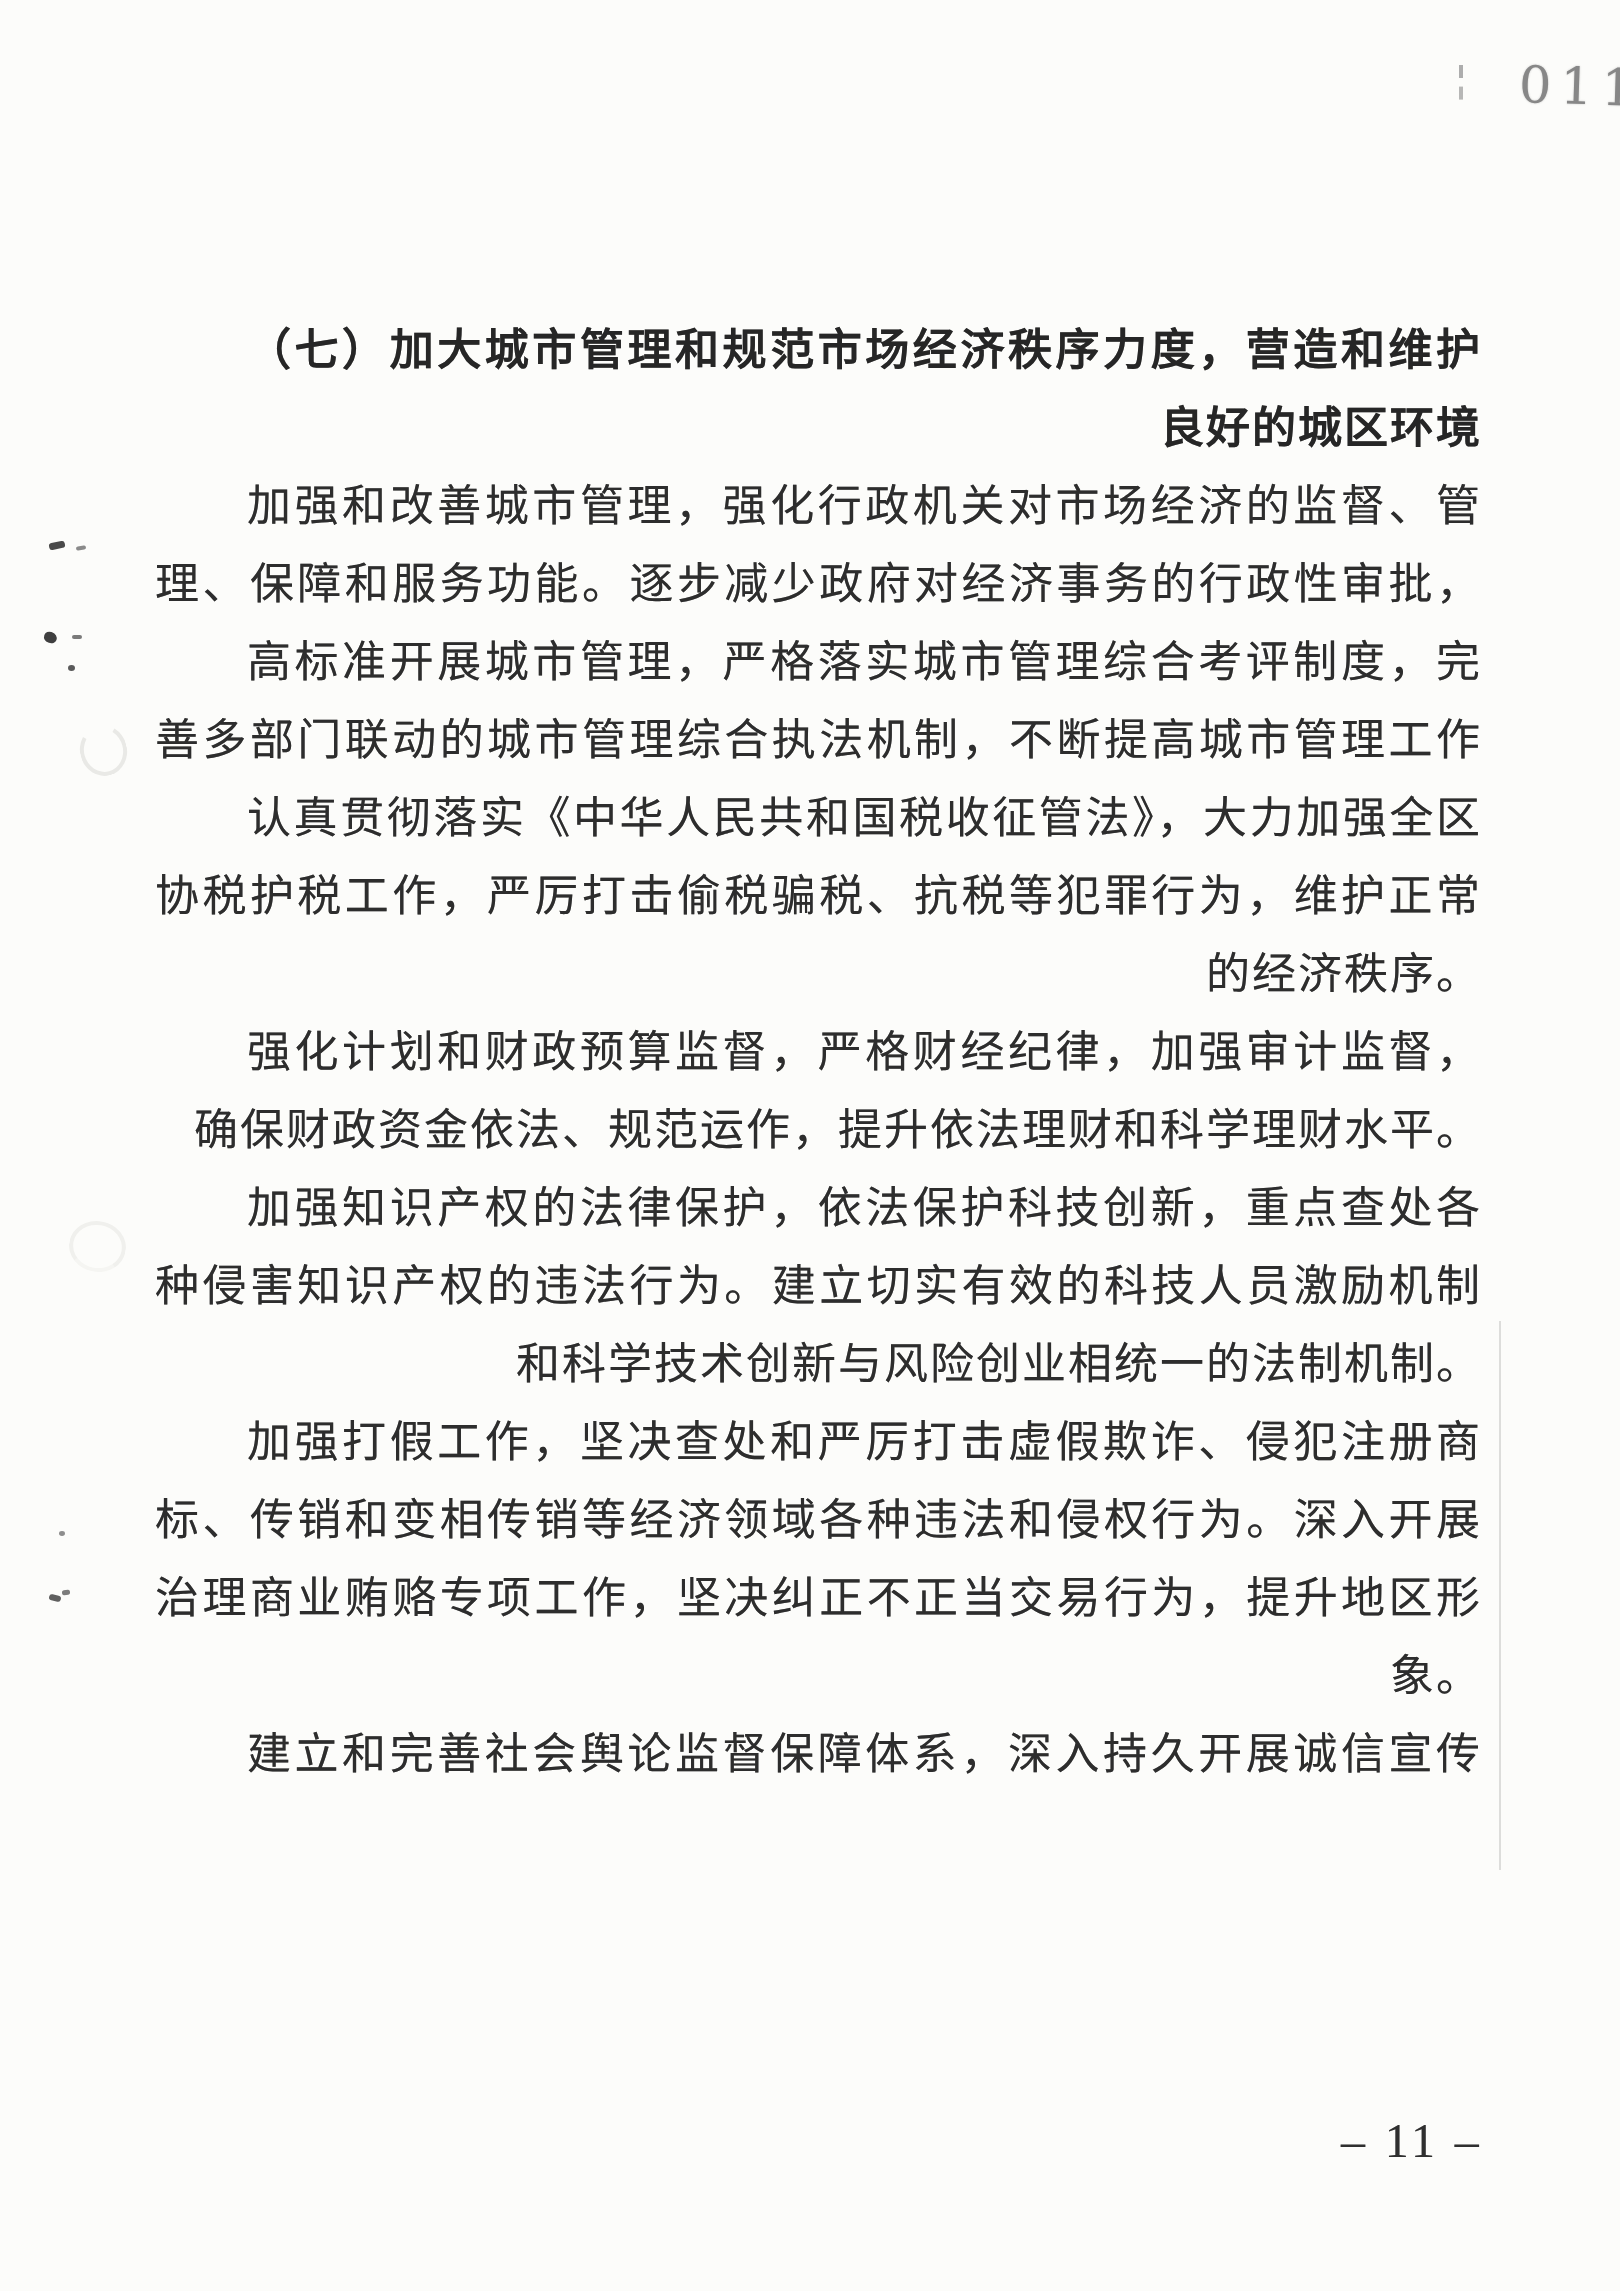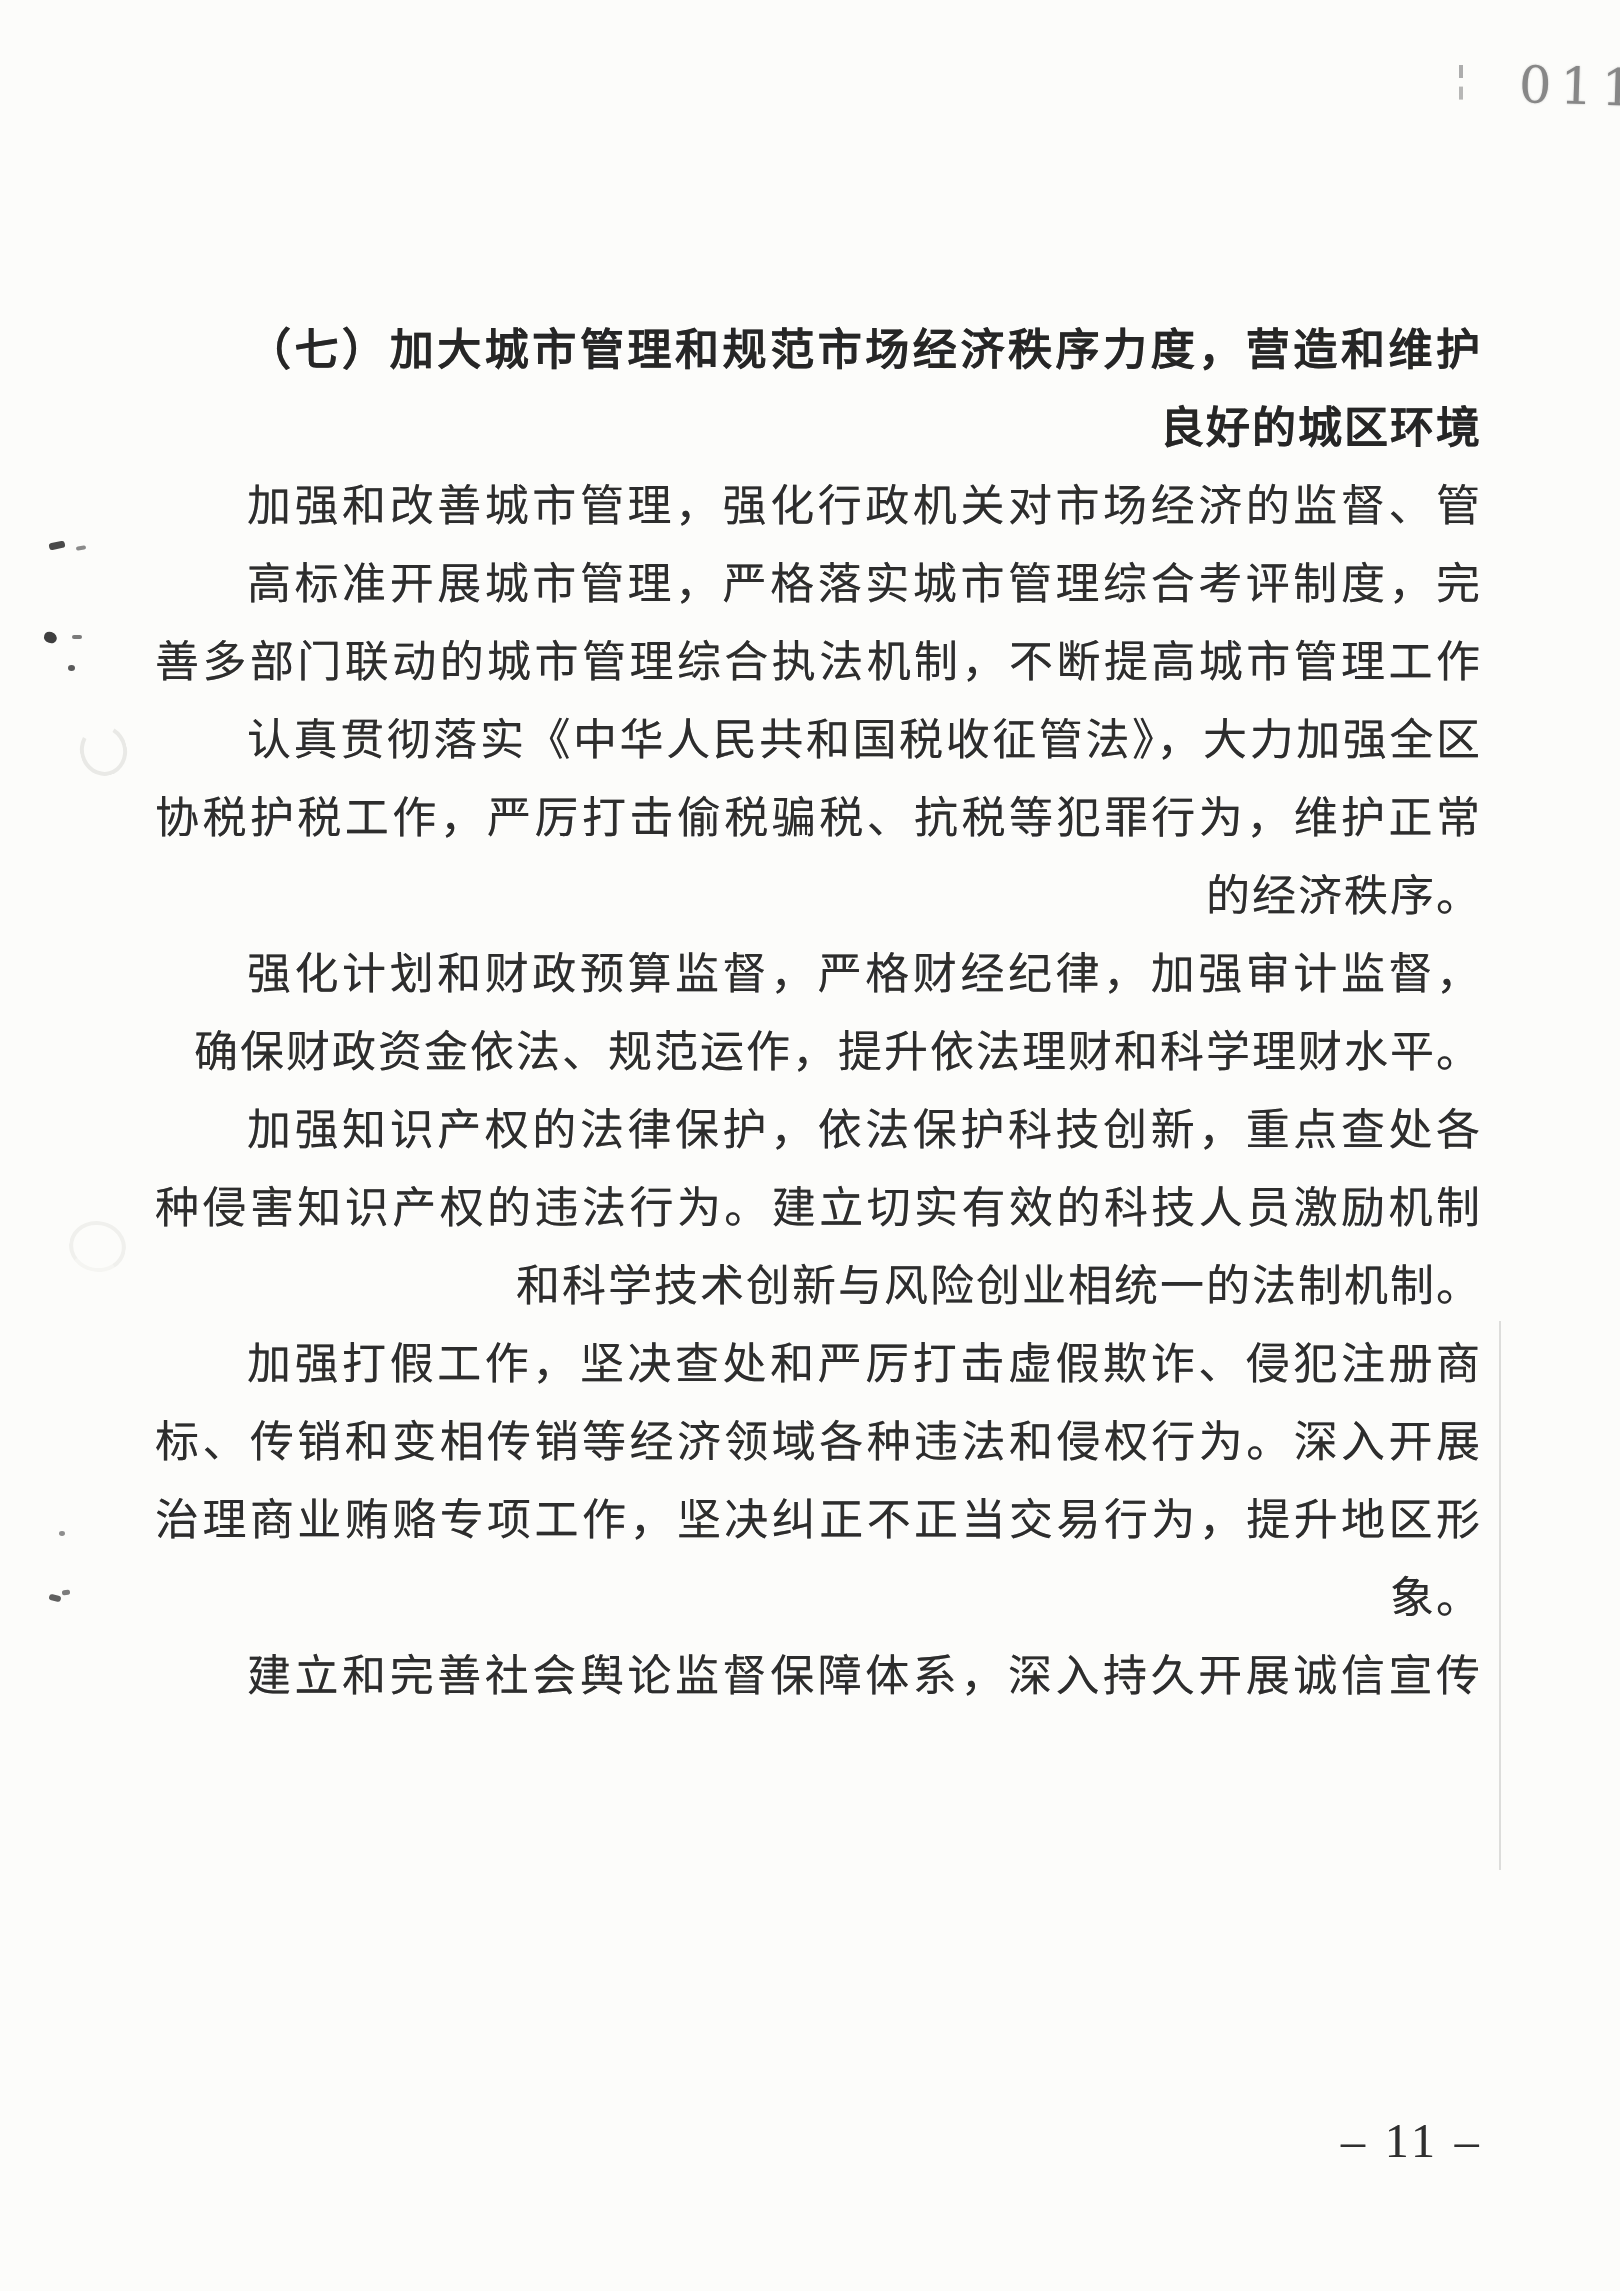--- a/index.html
+++ b/index.html
@@ -93,20 +93,21 @@
 
 <div class="page">
 
   <div class="stamp-tick art"></div>
   <div class="stamp">011</div>
 
   <div class="textblock">
     <div class="line heading indent justify">（七）加大城市管理和规范市场经济秩序力度，营造和维护</div>
     <div class="line heading">良好的城区环境</div>
     <div class="line indent justify">加强和改善城市管理，强化行政机关对市场经济的监督、管</div>
+    <div class="line justify">理、保障和服务功能。逐步减少政府对经济事务的行政性审批，</div>
     <div class="line indent justify">高标准开展城市管理，严格落实城市管理综合考评制度，完</div>
     <div class="line justify">善多部门联动的城市管理综合执法机制，不断提高城市管理工作</div>
     <div class="line indent justify">认真贯彻落实《中华人民共和国税收征管法》，大力加强全区</div>
     <div class="line justify">协税护税工作，严厉打击偷税骗税、抗税等犯罪行为，维护正常</div>
     <div class="line">的经济秩序。</div>
     <div class="line indent justify">强化计划和财政预算监督，严格财经纪律，加强审计监督，</div>
     <div class="line">确保财政资金依法、规范运作，提升依法理财和科学理财水平。</div>
     <div class="line indent justify">加强知识产权的法律保护，依法保护科技创新，重点查处各</div>
     <div class="line justify">种侵害知识产权的违法行为。建立切实有效的科技人员激励机制</div>
     <div class="line">和科学技术创新与风险创业相统一的法制机制。</div>

